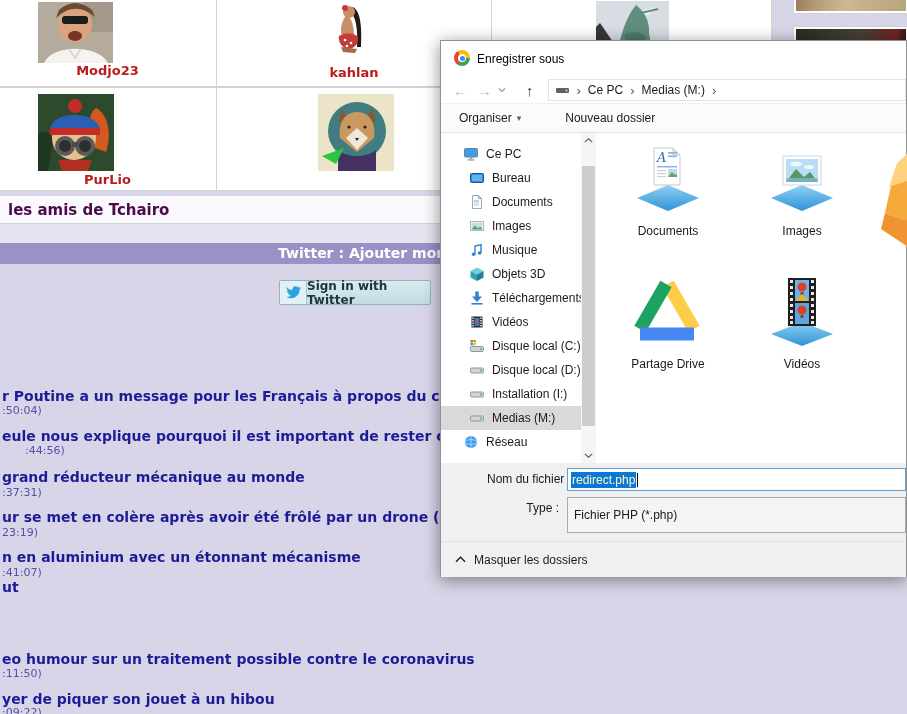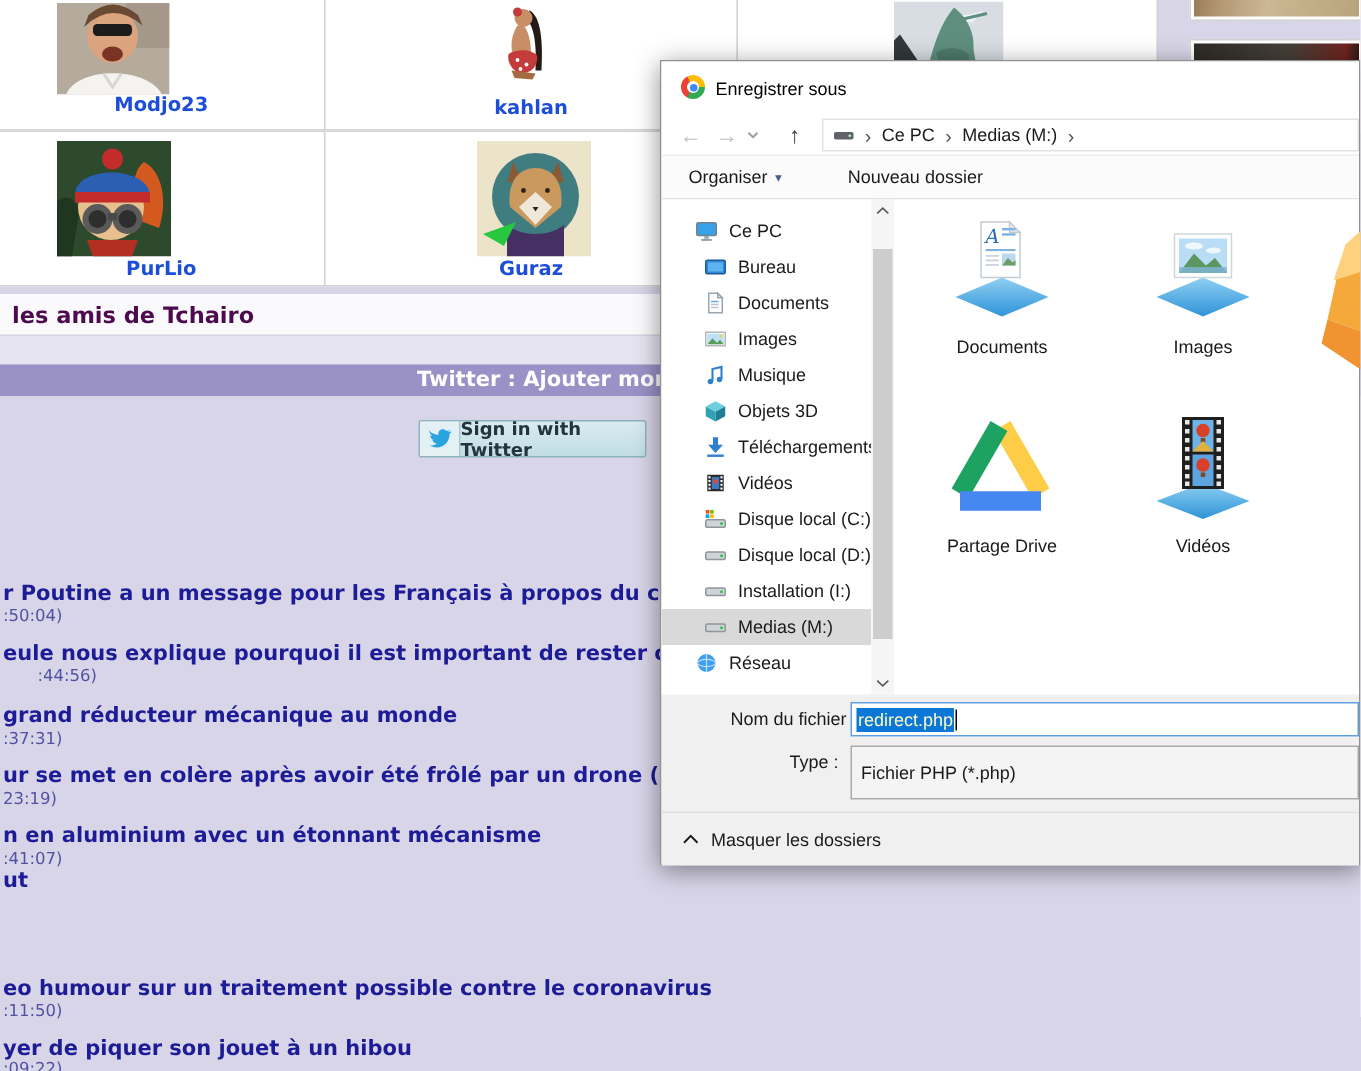--- a/index.html
+++ b/index.html
@@ -1,20 +1,20 @@
 <!DOCTYPE html>
 <html><head>
 <meta charset="utf-8">
 <style>
   html,body{margin:0;padding:0;}
   .screen{position:relative;width:907px;height:714px;overflow:hidden;background:#d9d5e9;font-family:"Liberation Sans",sans-serif;}
   .abs{position:absolute;}
   
   .cell{position:absolute;background:#fff;border:1px solid #d2d2d2;box-sizing:border-box;}
-  .avatar-label{position:absolute;width:100%;text-align:center;font-family:"DejaVu Sans",sans-serif;font-weight:bold;font-size:13px;color:#1d4ed8;}
+  .avatar-label{position:absolute;width:100%;text-align:center;font-family:"DejaVu Sans",sans-serif;font-weight:bold;font-size:13px;color:#b91c1c;}
   .vline{position:absolute;width:1px;background:#d8d8d8;}
   .section-header{position:absolute;left:0;top:196px;width:907px;height:28px;background:#faf9fc;border-bottom:1px solid #d5d3e2;color:#4d0a4d;font-family:"DejaVu Sans",sans-serif;font-weight:bold;font-size:15px;line-height:28px;padding-left:8px;box-sizing:border-box;}
   .strip{position:absolute;left:0;top:224px;width:907px;height:19px;background:#e6e4f0;}
   .tw-band{position:absolute;left:0;top:243px;width:907px;height:21px;background:#9a92c7;}
   .tw-band span{position:absolute;left:278px;top:2px;color:#fff;font-family:"DejaVu Sans",sans-serif;font-weight:bold;font-size:14px;white-space:nowrap;}
   .tw-btn{position:absolute;left:279px;top:280px;width:152px;height:25px;display:flex;align-items:stretch;background:linear-gradient(#d9ebf0,#c2dde6);border:1px solid #8fb4bf;border-radius:2px;box-sizing:border-box;cursor:pointer;}
   .tw-btn .ico{width:26px;display:flex;align-items:center;justify-content:center;background:#e3f1f5;border-right:1px solid #a9c6ce;}
   .tw-btn .lbl{flex:1;display:flex;align-items:center;justify-content:center;font-family:"DejaVu Sans",sans-serif;font-weight:bold;font-size:12px;color:#23343c;}
   .news-title{position:absolute;left:2px;white-space:nowrap;font-family:"DejaVu Sans",sans-serif;font-weight:bold;font-size:14px;color:#1c1c96;cursor:pointer;}
   .news-time{position:absolute;left:2px;white-space:nowrap;font-family:"DejaVu Sans",sans-serif;font-size:11px;color:#5252a3;}
@@ -134,21 +134,20 @@
       <path d="M24,14 L30,26 L20,28 Z" fill="#8a5a34"></path>
         <path d="M54,14 L48,26 L58,28 Z" fill="#8a5a34"></path>
       <path d="M39,18 C52,18 58,30 56,44 L39,58 L22,44 C20,30 26,18 39,18 Z" fill="#c9995e"></path>
       <path d="M39,34 L50,44 L39,56 L28,44 Z" fill="#efe8da"></path>
       <circle cx="31" cy="33" r="1.6" fill="#2e2218"></circle>
         <circle cx="47" cy="33" r="1.6" fill="#2e2218"></circle>
       <path d="M37,44 L41,44 L39,47 Z" fill="#2e2218"></path>
       <path d="M20,56 C30,64 48,64 58,56 L58,77 L20,77 Z" fill="#453064"></path>
       <polygon points="4,62 26,54 18,70" fill="#27c840"></polygon>
     </svg>
-    <div class="avatar-label" style="top:84px;">Guraz</div>
   </div>
 
   <div class="section-header">les amis de Tchairo</div>
   <div class="strip"></div>
   <div class="tw-band">
     <span>Twitter : Ajouter mon comp</span>
   </div>
   <div class="tw-btn">
     <span class="ico">
       <svg width="15" height="13" viewBox="0 0 15 13">

